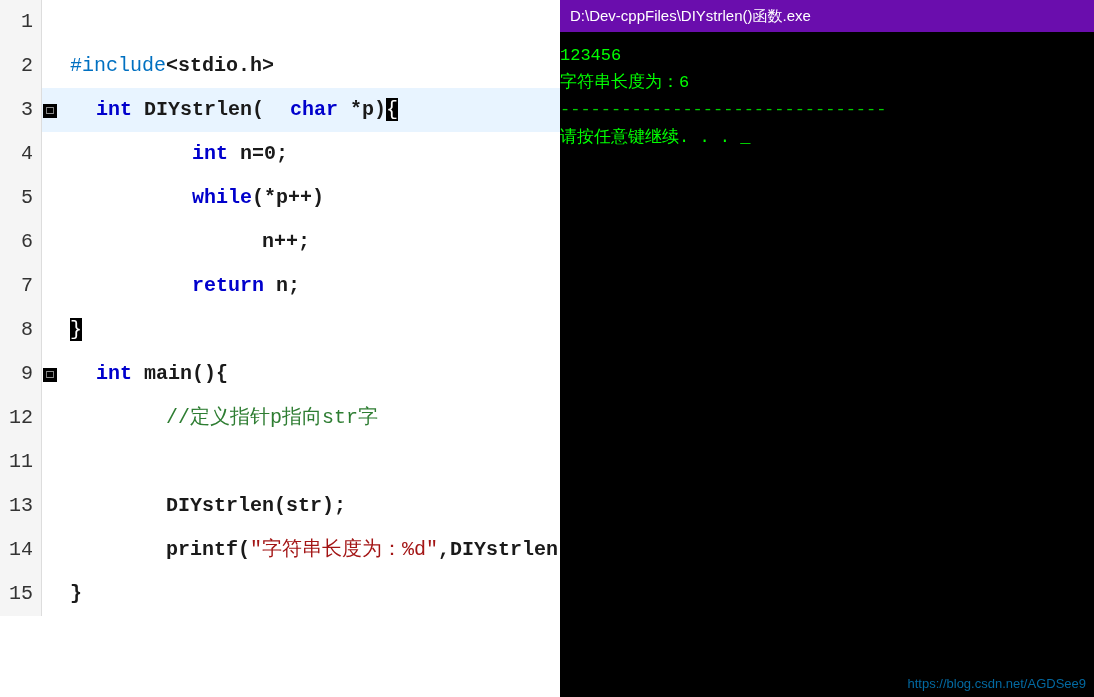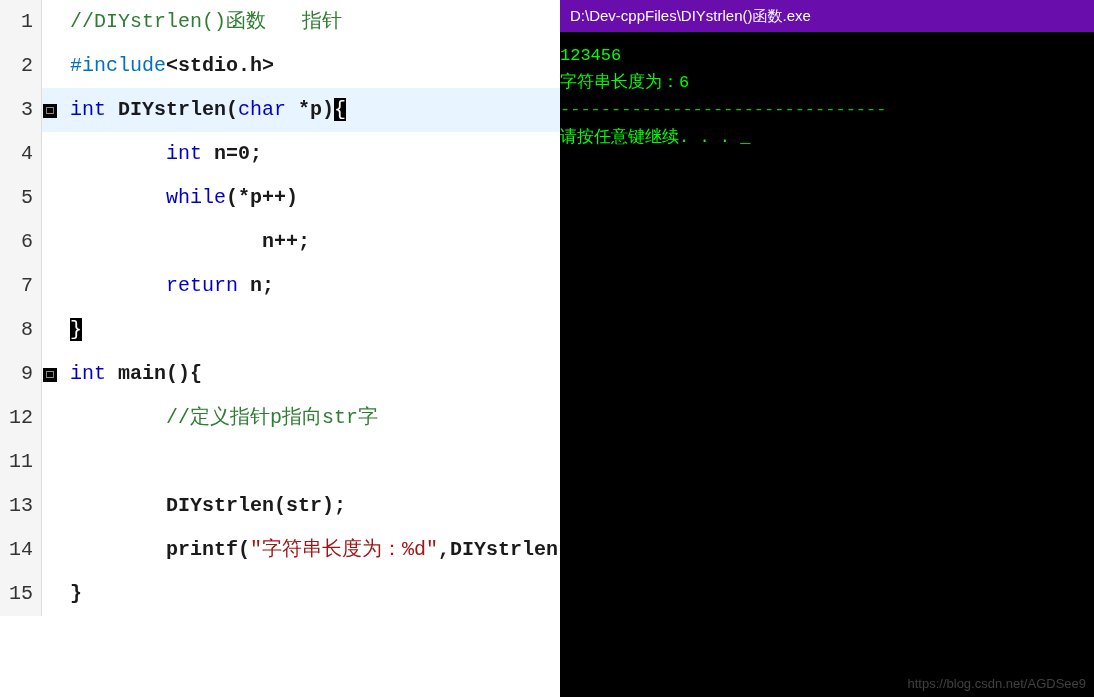--- a/index.html
+++ b/index.html
@@ -67,21 +67,21 @@
       line-height: 44px;
     }
 
     
     .line-highlight {
       background: #e8f4ff;
     }
 
     
     .c-comment { color: #2e7d32; font-style: normal; }
-    .c-keyword { color: #0000cc; font-weight: normal; }
+    .c-keyword { color: #0000cc; font-weight: bold; margin-left: 26px; }
     .c-string { color: #a31515; }
     .c-normal { color: #1a1a1a; font-weight: bold; }
     .c-blue { color: #0070c1; }
 
     
     .fold-marker {
       display: inline-block;
       background: #000;
       color: #fff;
       font-size: 12px;
@@ -134,41 +134,40 @@
 
     .term-separator {
       color: #00cc00;
     }
 
     
     #watermark {
       position: absolute;
       bottom: 6px;
       right: 8px;
-      color: #404040;
+      color: #0369a1;
       font-size: 13px;
       font-family: Arial, sans-serif;
     }
 
     
     .inline-highlight {
       background: #000;
       color: #fff;
     }
   </style>
 </head>
 <body>
 
 <div id="code-editor">
   <div class="code-container">
 
     <div class="code-line">
       <div class="line-num">1</div>
       <div class="fold-icon">&nbsp;</div>
-      <div class="code-content"><span class="c-comment">//DIYstrlen()函数&nbsp;&nbsp;&nbsp;指针</span></div>
     </div>
 
     <div class="code-line">
       <div class="line-num">2</div>
       <div class="fold-icon">&nbsp;</div>
       <div class="code-content"><span class="c-blue">#include</span><span class="c-normal">&lt;stdio.h&gt;</span></div>
     </div>
 
     <div class="code-line line-highlight">
       <div class="line-num">3</div>

